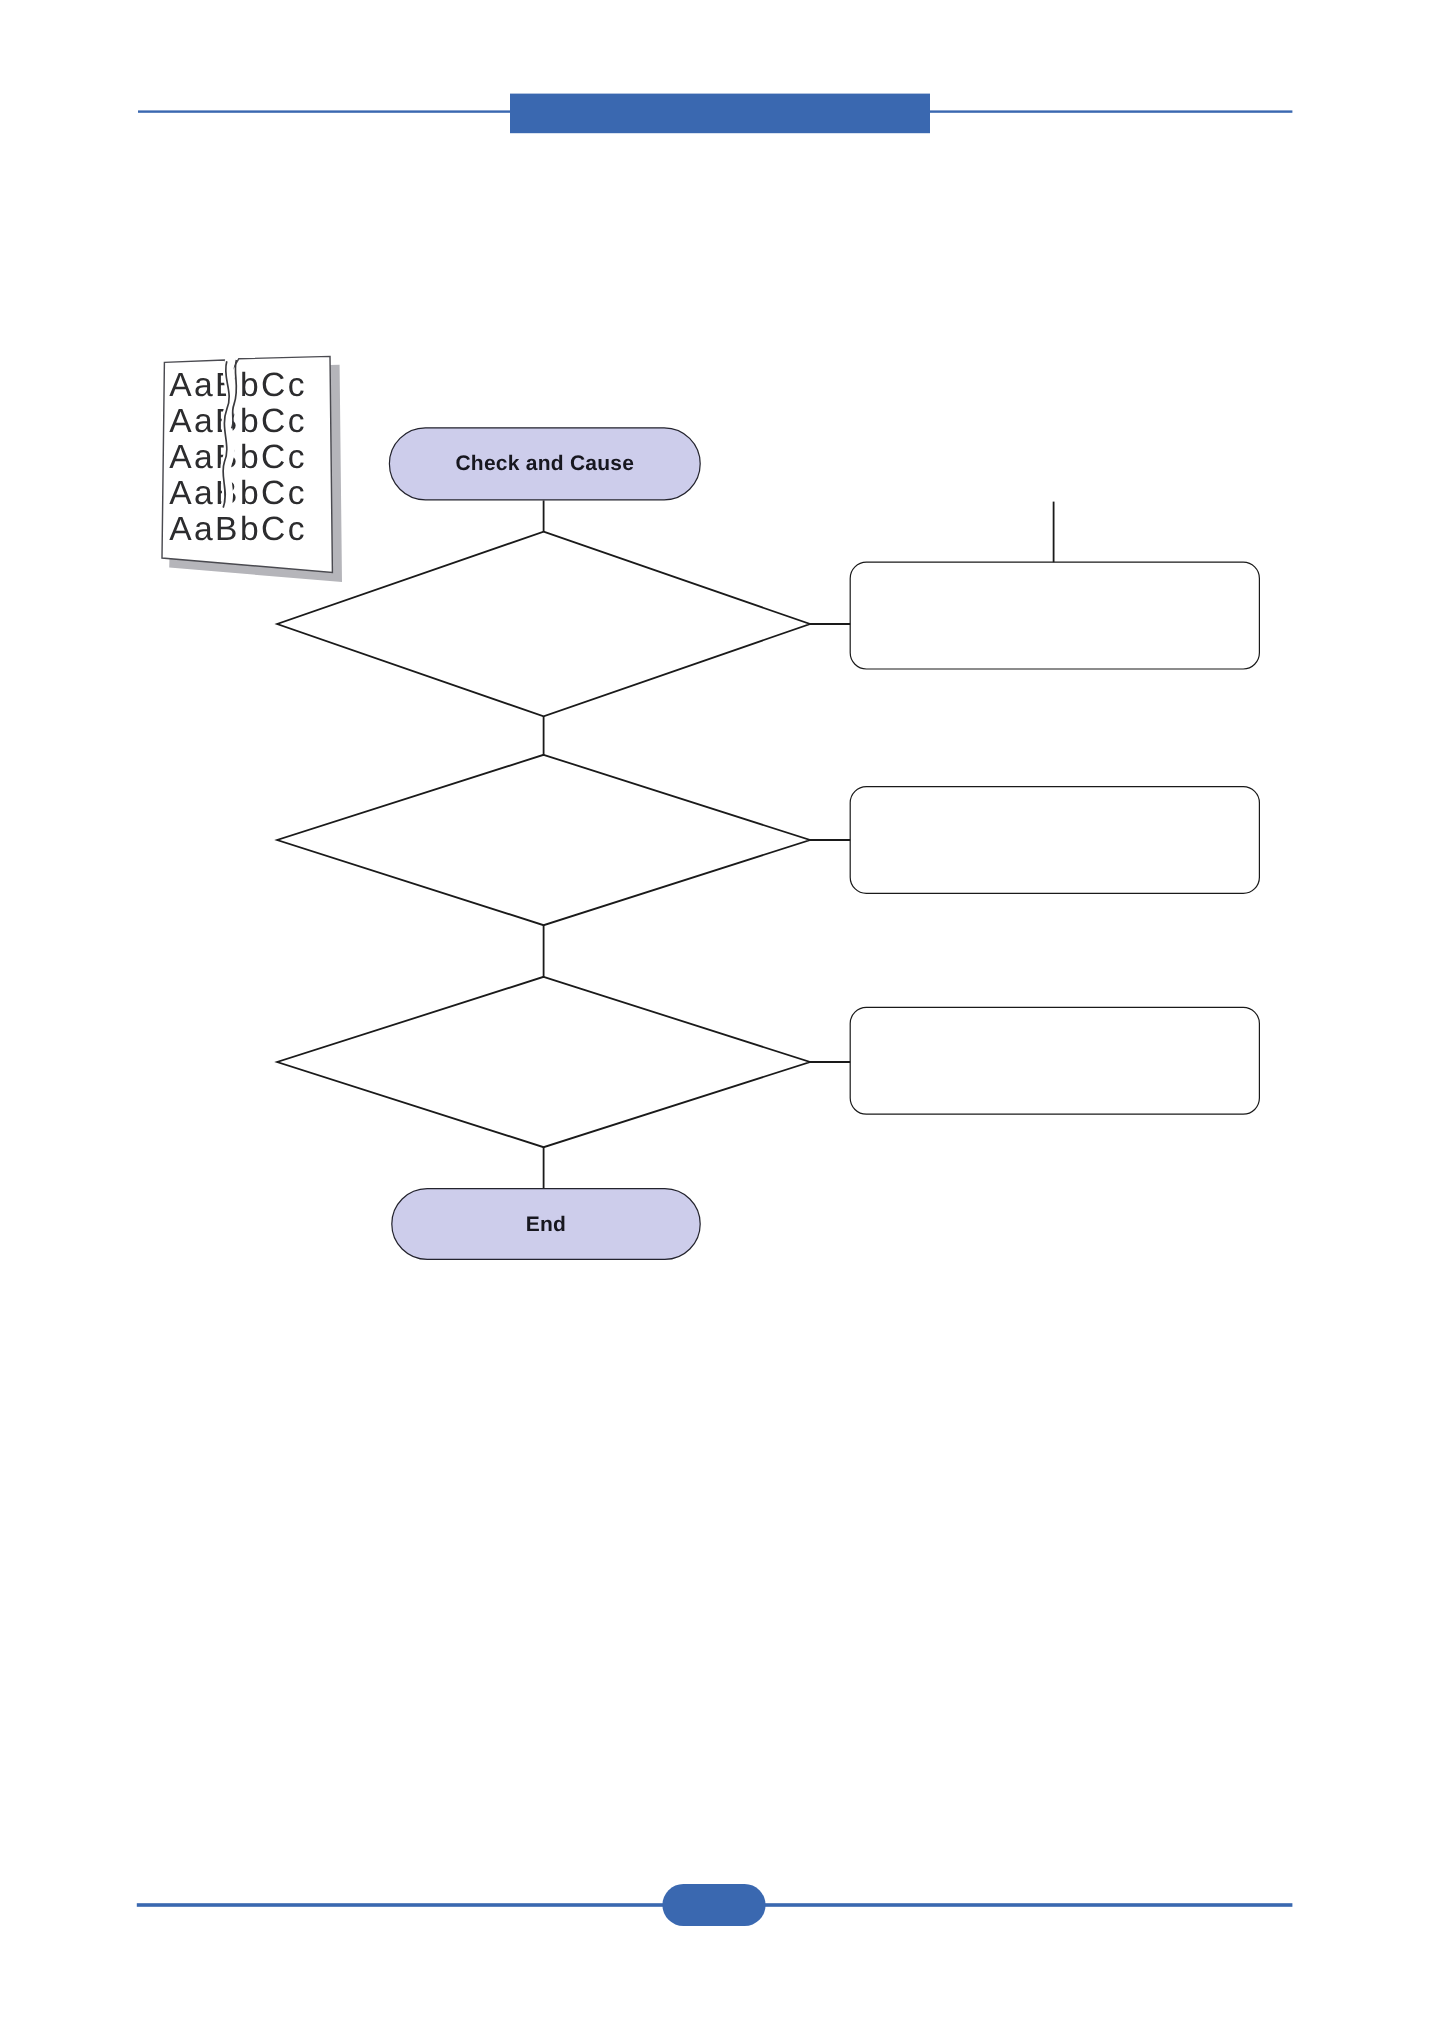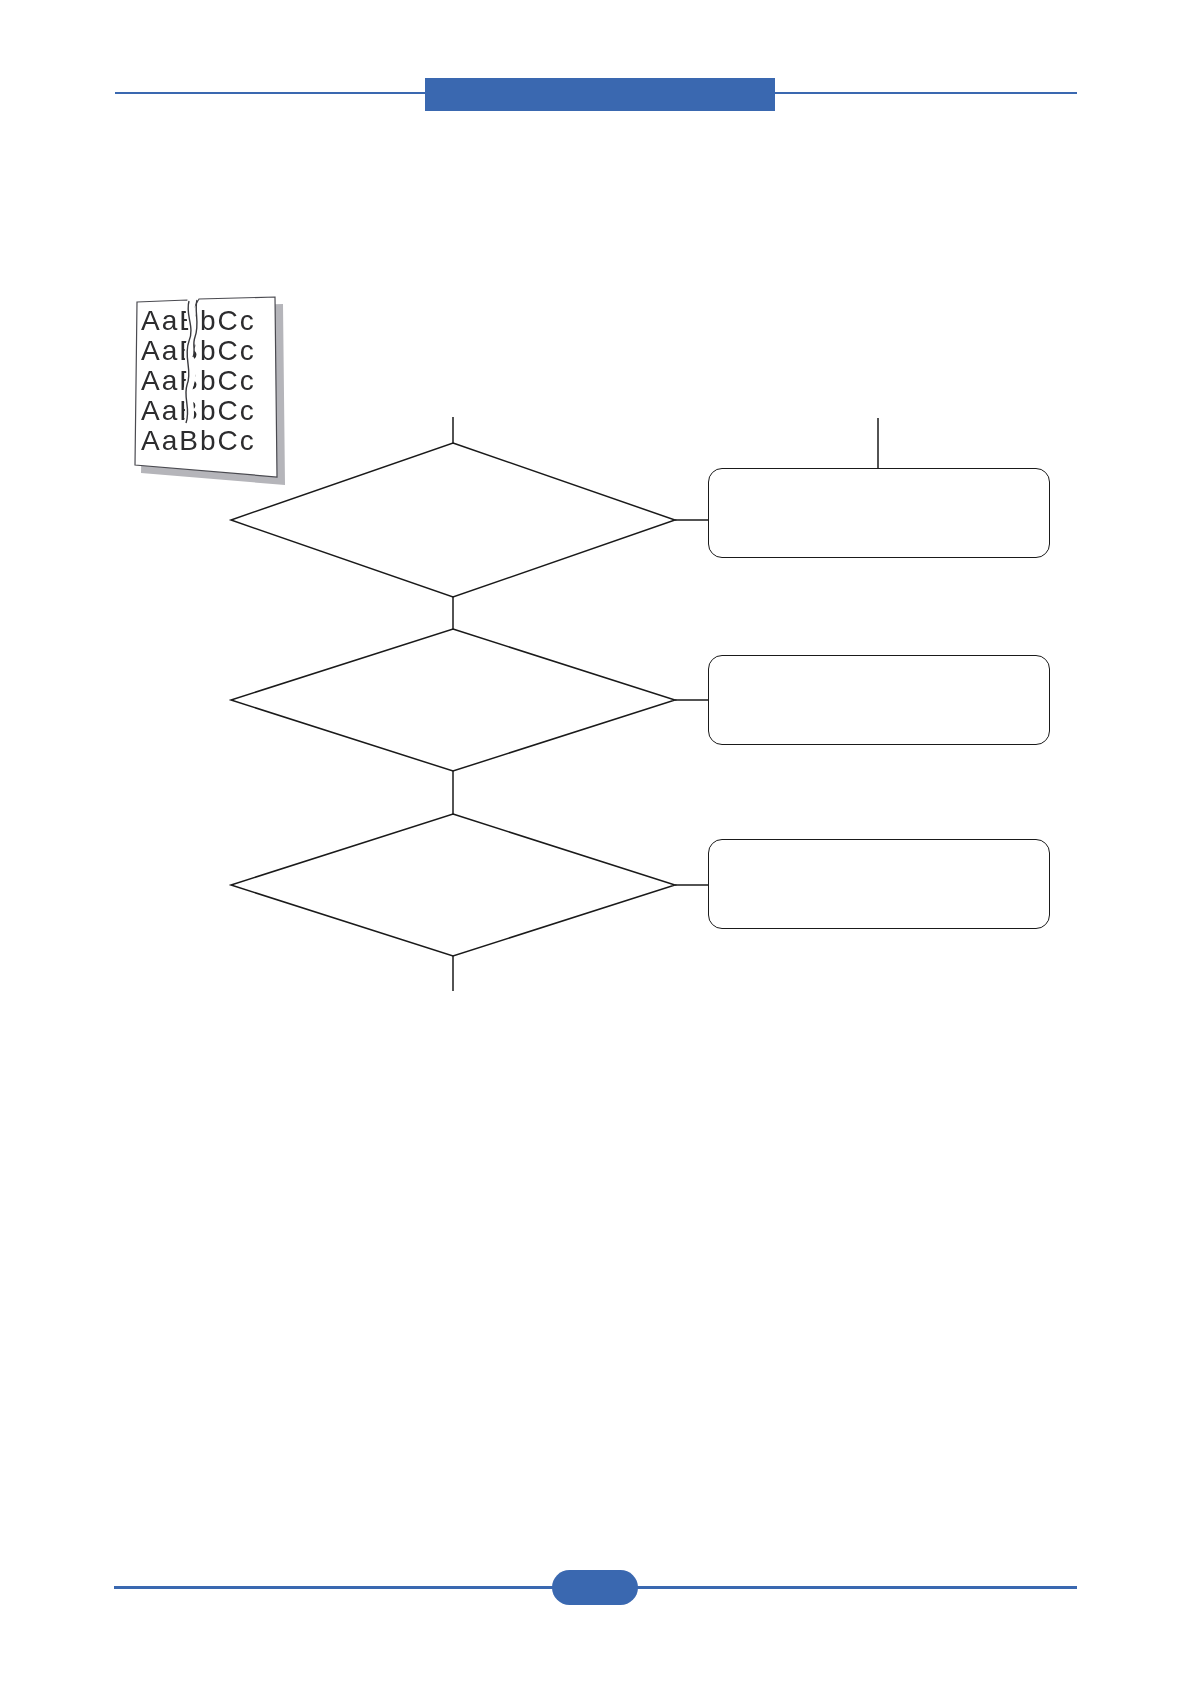--- a/index.html
+++ b/index.html
@@ -97,30 +97,36 @@
     <polygon class="shape" points="453,629 675,700 453,771 231,700"></polygon>
     <line class="conn" x1="453" y1="771" x2="453" y2="815"></line>
     <polygon class="shape" points="453,814 675,885 453,956 231,885"></polygon>
     <line class="conn" x1="453" y1="956" x2="453" y2="991"></line>
     <line class="conn" x1="675" y1="520" x2="710" y2="520"></line>
     <line class="conn" x1="675" y1="700" x2="710" y2="700"></line>
     <line class="conn" x1="675" y1="885" x2="710" y2="885"></line>
     <line class="conn" x1="878" y1="418" x2="878" y2="469"></line>
   </svg>
 
+  <div class="pill pill-check">
+    <span>Check and Cause</span>
+  </div>
 
   <div class="sol-box sol-box-1">
     <span></span>
   </div>
   <div class="sol-box sol-box-2">
     <span></span>
   </div>
   <div class="sol-box sol-box-3">
     <span></span>
   </div>
 
+  <div class="pill pill-end">
+    <span>End</span>
+  </div>
 
   <div class="footer-rule"></div>
   <div class="footer-pill">
     <span></span>
   </div>
 
 </div>
 
 </body></html>

